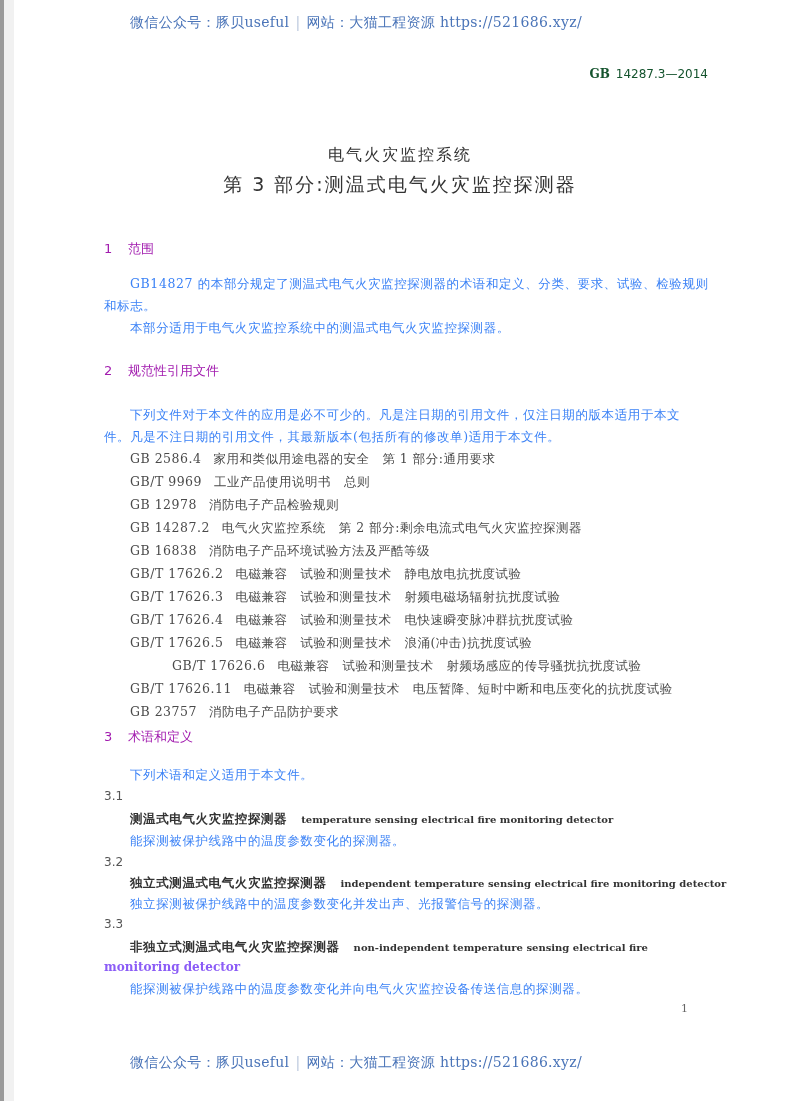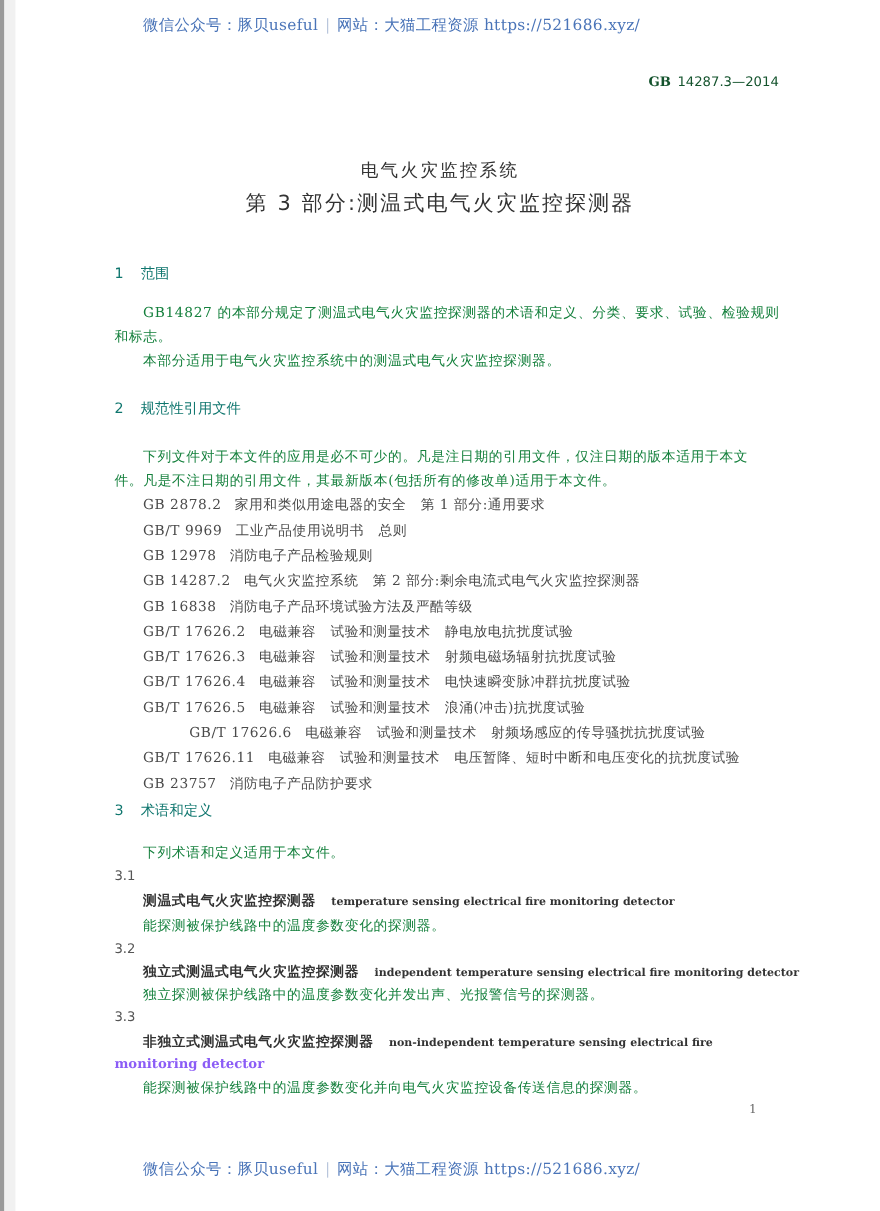--- a/index.html
+++ b/index.html
@@ -17,23 +17,23 @@
   .wm-top { top: 14px; }
   .wm-bottom { top: 1054px; }
   .std-code {
     position: absolute; right: 92px; top: 67px; font-size: 12px; color: #14532d;
     font-family: "DejaVu Sans", sans-serif;
   }
   .std-code b { font-family: "DejaVu Serif", serif; font-weight: bold; margin-right: 6px; }
   .title { position: absolute; left: 0; width: 800px; text-align: center; font-family: "DejaVu Sans", sans-serif; color: #333; }
   .title1 { top: 145px; font-size: 16px; letter-spacing: 2px; }
   .title2 { top: 172px; font-size: 19px; letter-spacing: 2px; }
-  .h { position: absolute; left: 104px; font-family: "DejaVu Sans", sans-serif; font-size: 13px; color: #0f766e; }
+  .h { position: absolute; left: 104px; font-family: "DejaVu Sans", sans-serif; font-size: 13px; color: #a21caf; }
   .h .num { display: inline-block; width: 24px; }
-  .p { position: absolute; font-size: 12.5px; color: #15803d; white-space: nowrap; letter-spacing: 0.6px; }
+  .p { position: absolute; font-size: 12.5px; color: #3b82f6; white-space: nowrap; letter-spacing: 0.6px; }
   .ind { left: 130px; }
   .full { left: 104px; }
   .ref { position: absolute; left: 130px; font-size: 12.5px; color: #4a4a4a; white-space: nowrap; letter-spacing: 0.5px; }
   .ref .code { display: inline-block; margin-right: 12px; }
   .termnum { position: absolute; left: 104px; font-family: "DejaVu Sans", sans-serif; font-size: 12px; color: #555; }
   .term { position: absolute; left: 130px; font-size: 12.5px; white-space: nowrap; color: #333; }
   .term .cn { font-family: "DejaVu Sans", sans-serif; font-weight: bold; letter-spacing: 0.6px; margin-right: 14px; }
   .term .en { font-family: "DejaVu Serif", serif; font-weight: bold; font-size: 10px; }
   .term-cont { position: absolute; left: 104px; font-family: "DejaVu Serif", serif; font-weight: bold; font-size: 12px; color: #8b5cf6; }
   .pagenum { position: absolute; left: 681px; top: 1002px; font-size: 11px; color: #666; }
@@ -61,21 +61,21 @@
 <div class="p ind" style="top:276px;">GB14827 的本部分规定了测温式电气火灾监控探测器的术语和定义、分类、要求、试验、检验规则</div>
 <div class="p full" style="top:298px;">和标志。</div>
 <div class="p ind" style="top:320px;">本部分适用于电气火灾监控系统中的测温式电气火灾监控探测器。</div>
 
 <div class="h" style="top:362px;">
   <span class="num">2</span><span>规范性引用文件</span>
 </div>
 <div class="p ind" style="top:407px;">下列文件对于本文件的应用是必不可少的。凡是注日期的引用文件，仅注日期的版本适用于本文</div>
 <div class="p full" style="top:429px;">件。凡是不注日期的引用文件，其最新版本(包括所有的修改单)适用于本文件。</div>
 
-<div class="ref" style="top:451px;"><span class="code">GB 2878.2</span><span>家用和类似用途电器的安全　第 1 部分:通用要求</span></div>
+<div class="ref" style="top:451px;"><span class="code">GB 2586.4</span><span>家用和类似用途电器的安全　第 1 部分:通用要求</span></div>
 <div class="ref" style="top:474px;"><span class="code">GB/T 9969</span><span>工业产品使用说明书　总则</span></div>
 <div class="ref" style="top:497px;"><span class="code">GB 12978</span><span>消防电子产品检验规则</span></div>
 <div class="ref" style="top:520px;"><span class="code">GB 14287.2</span><span>电气火灾监控系统　第 2 部分:剩余电流式电气火灾监控探测器</span></div>
 <div class="ref" style="top:543px;"><span class="code">GB 16838</span><span>消防电子产品环境试验方法及严酷等级</span></div>
 <div class="ref" style="top:566px;"><span class="code">GB/T 17626.2</span><span>电磁兼容　试验和测量技术　静电放电抗扰度试验</span></div>
 <div class="ref" style="top:589px;"><span class="code">GB/T 17626.3</span><span>电磁兼容　试验和测量技术　射频电磁场辐射抗扰度试验</span></div>
 <div class="ref" style="top:612px;"><span class="code">GB/T 17626.4</span><span>电磁兼容　试验和测量技术　电快速瞬变脉冲群抗扰度试验</span></div>
 <div class="ref" style="top:635px;"><span class="code">GB/T 17626.5</span><span>电磁兼容　试验和测量技术　浪涌(冲击)抗扰度试验</span></div>
 <div class="ref" style="top:658px;margin-left:42px;"><span class="code">GB/T 17626.6</span><span>电磁兼容　试验和测量技术　射频场感应的传导骚扰抗扰度试验</span></div>
 <div class="ref" style="top:681px;"><span class="code">GB/T 17626.11</span><span>电磁兼容　试验和测量技术　电压暂降、短时中断和电压变化的抗扰度试验</span></div>

